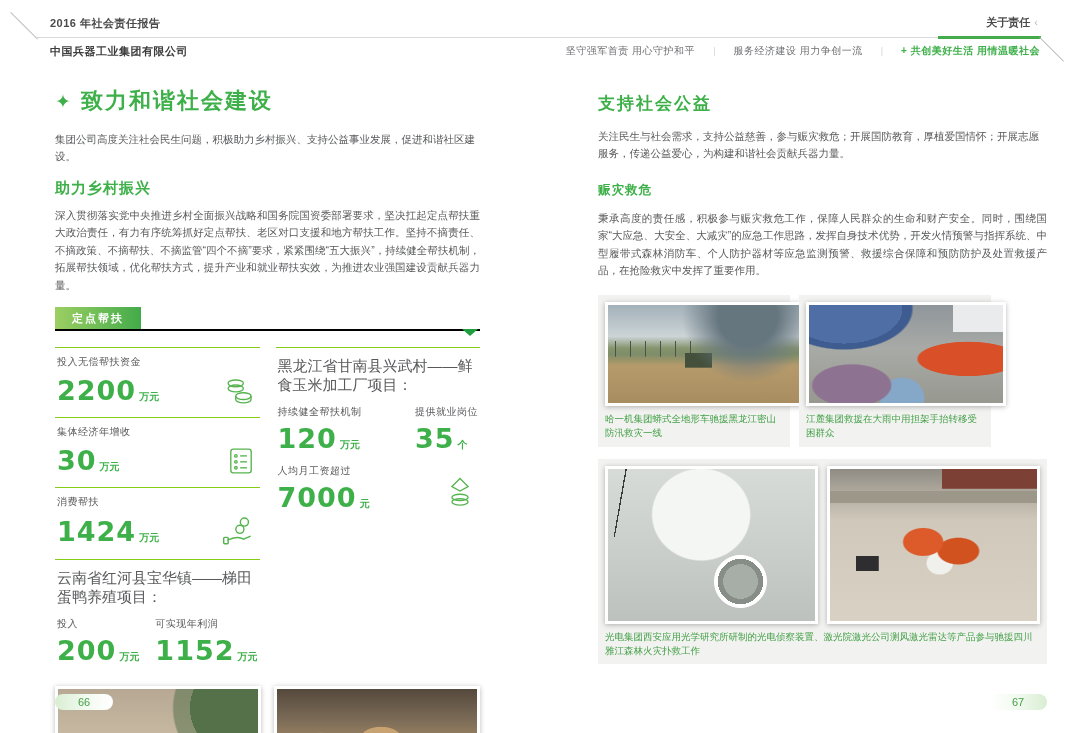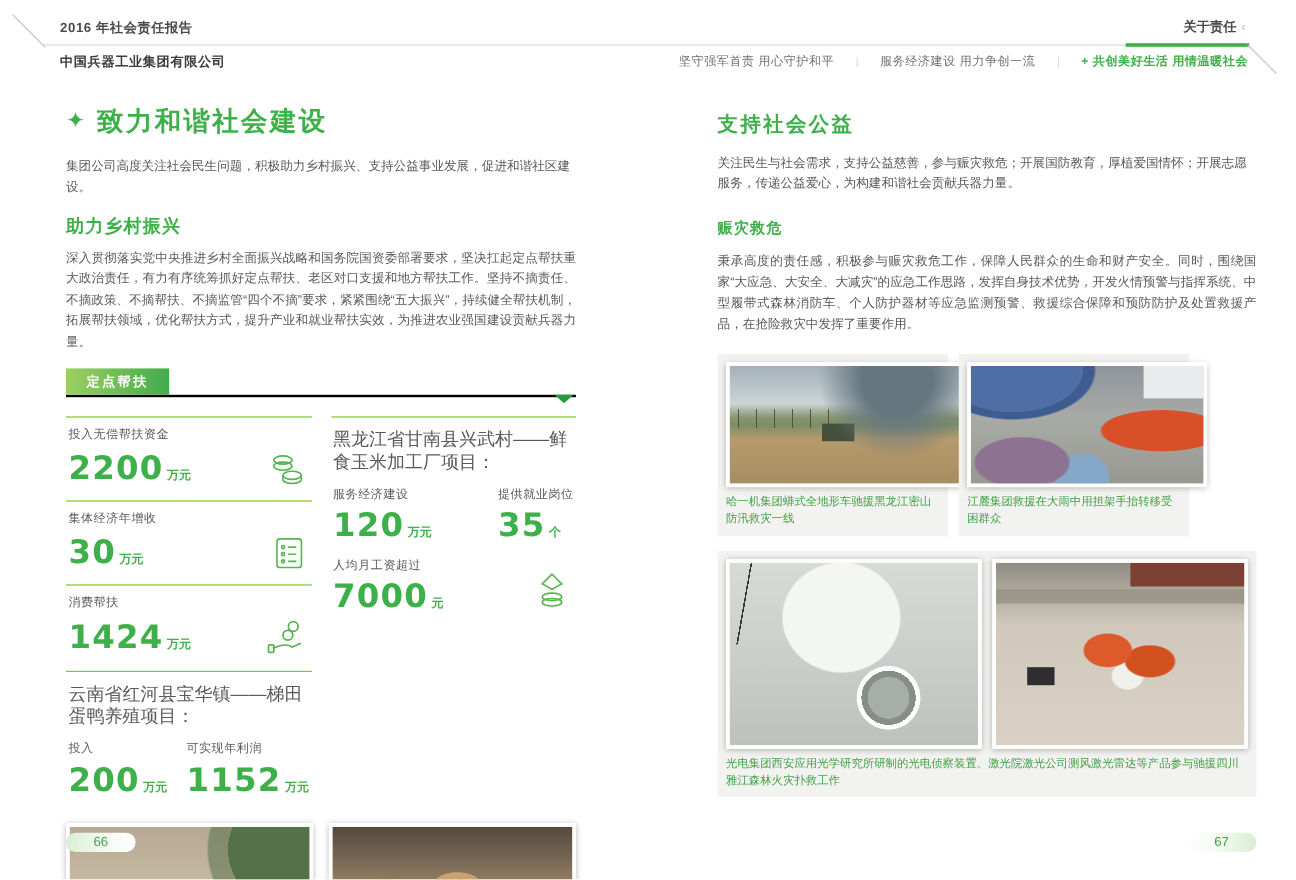--- a/index.html
+++ b/index.html
@@ -242,21 +242,21 @@
             </div>
           </div>
         </div>
       </div>
 
       <div class="col">
         <div class="stat-cell">
           <div class="proj-title">黑龙江省甘南县兴武村——鲜食玉米加工厂项目：</div>
           <div class="proj-grid">
             <div class="proj-item">
-              <div class="stat-label">服务经济建设</div>
+              <div class="stat-label">持续健全帮扶机制</div>
               <div class="stat-value"><span class="num">120</span><span class="unit">万元</span></div>
             </div>
             <div class="proj-item">
               <div class="stat-label">提供就业岗位</div>
               <div class="stat-value"><span class="num">35</span><span class="unit">个</span></div>
             </div>
           </div>
           <div class="proj-extra">
             <div>
               <div class="stat-label">人均月工资超过</div>

